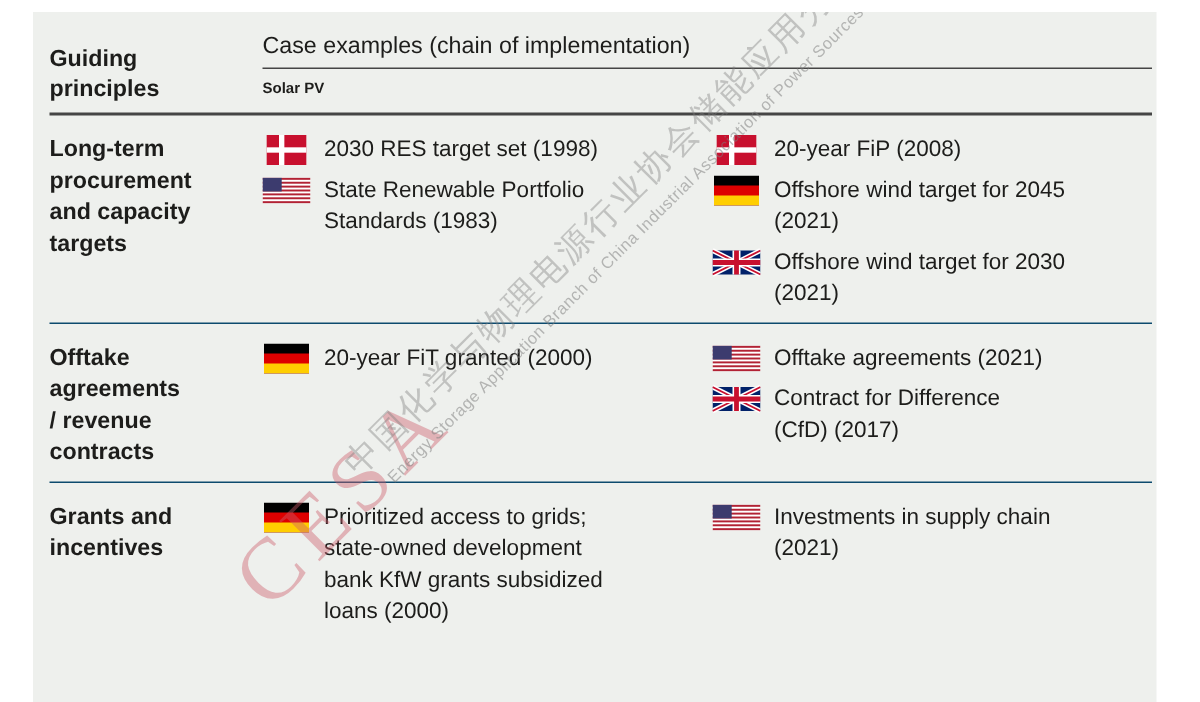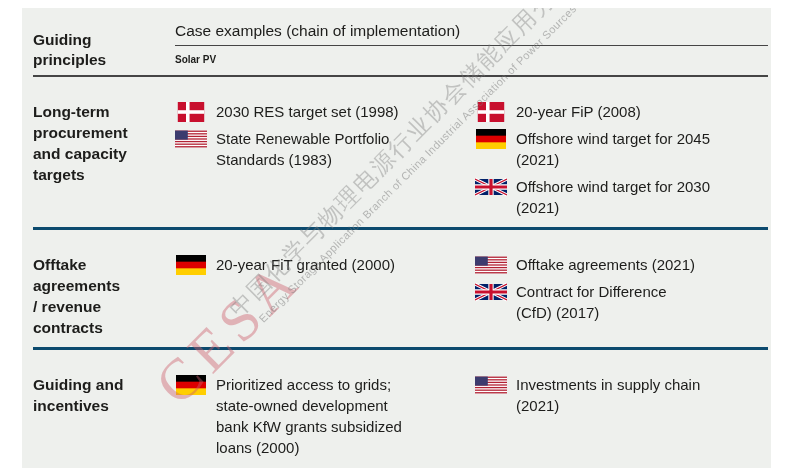--- a/index.html
+++ b/index.html
@@ -9,22 +9,22 @@
   .inner{margin:0 3px 0 11px;}
   .grid{display:grid;grid-template-columns:142px 300px 1fr;}
   .header-grid{padding-top:13px;border-bottom:2px solid #454545;}
   .guiding{grid-column:1;grid-row:1 / span 2;font-weight:bold;font-size:15.5px;line-height:20px;
     padding-top:9px;white-space:pre-line;}
   .case-head{grid-column:2 / span 2;font-size:15.5px;padding-bottom:4px;border-bottom:1px solid #454545;line-height:20px;}
   .case-head .b{font-weight:normal;}
   .subhead{font-size:10px;font-weight:bold;padding:4px 0 5px;line-height:20px;}
   .sub-solar{grid-column:2;}
   .sub-wind{grid-column:3;}
-  .row{padding:24px 0 9px;}
-  .row + .row{border-top:3px solid #0c4a6e;}
+  .row{padding:12px 0 9px;}
+  .row + .row{border-top:1px solid #0c4a6e;}
   .principle{font-weight:bold;font-size:15.5px;line-height:21px;white-space:pre-line;padding-right:14px;}
   .entries{display:flex;flex-direction:column;gap:6px;align-items:flex-start;padding-right:8px;}
   .entry{display:flex;align-items:flex-start;gap:9px;}
   .flag{flex:0 0 auto;width:32px;height:20px;margin-top:1px;line-height:0;}
   .flag svg{display:block;}
   .entry-text{font-size:15px;line-height:21px;white-space:pre-line;}
   
   .wm{position:absolute;pointer-events:none;z-index:5;}
   .wm-cesa{left:118px;top:290px;font-family:"Liberation Serif","DejaVu Serif",serif;
     font-size:58px;letter-spacing:7px;color:rgba(205,92,108,0.42);transform:rotate(-45deg);font-weight:normal;}
@@ -170,21 +170,21 @@
                     <path d="M30,0 V30 M0,15 H60" stroke="#c8102e" stroke-width="6"></path>
                   </svg>
                 </span>
                 <span class="entry-text">Contract for Difference
 (CfD) (2017)</span>
               </div>
             </div>
   </div>
 
   <div class="grid row">
-    <div class="principle">Guiding and
+    <div class="principle">Grants and
 incentives</div>
     <div class="entries solar">
               <div class="entry">
                 <span class="flag">
                   <svg width="32" height="20" viewBox="0 0 3 2">
                     <rect width="3" height="2" fill="#000"></rect>
                     <rect y="0.667" width="3" height="1.333" fill="#dd0000"></rect>
                     <rect y="1.333" width="3" height="0.667" fill="#ffce00"></rect>
                   </svg>
                 </span>

